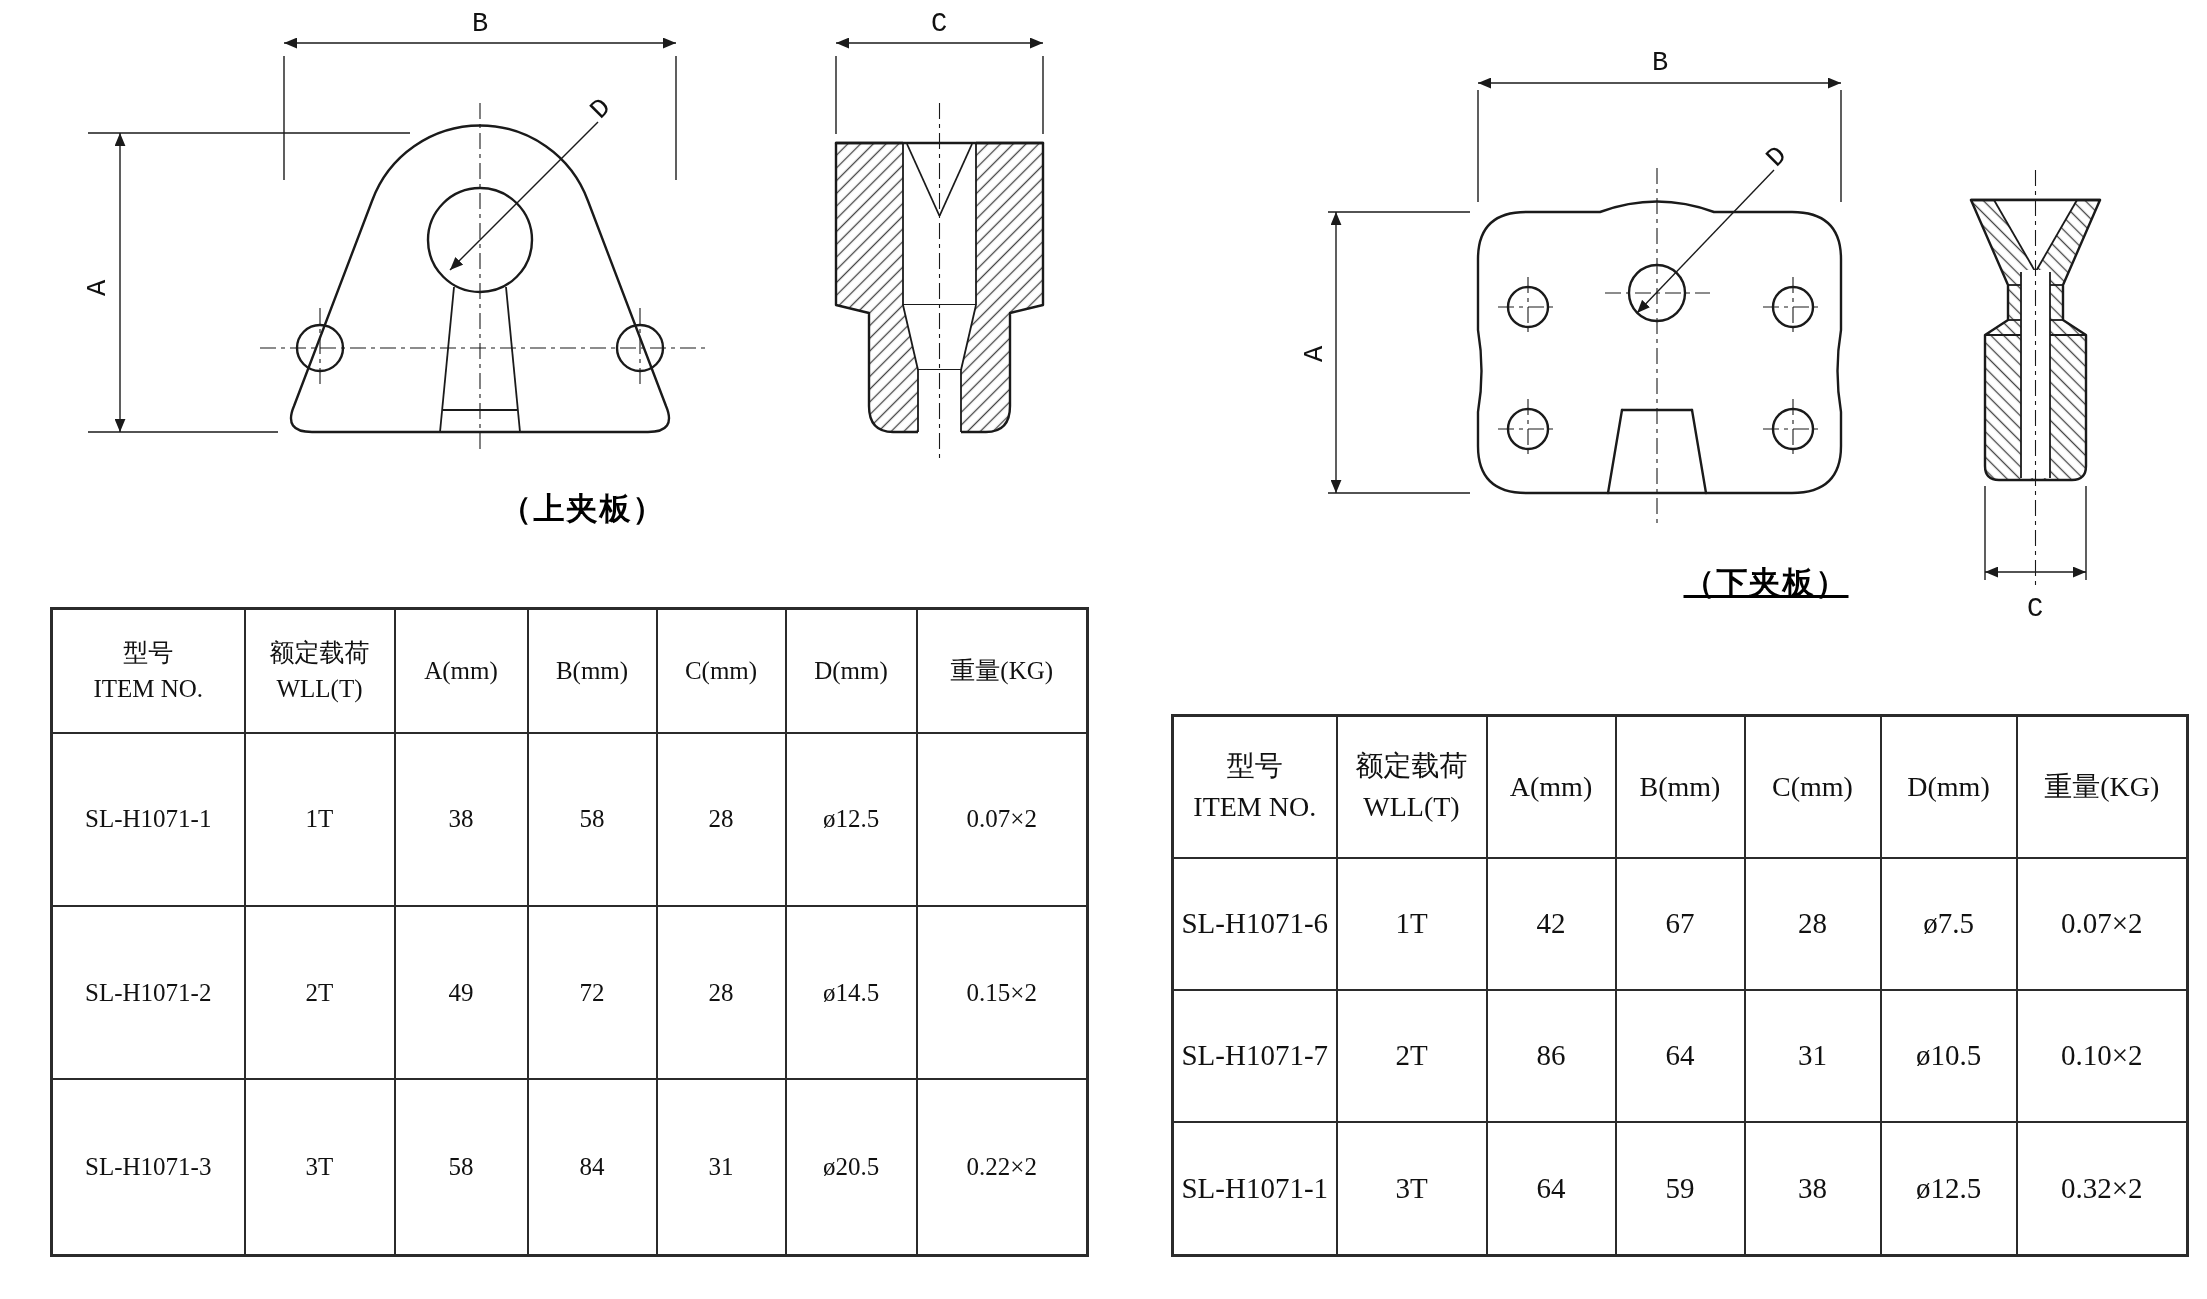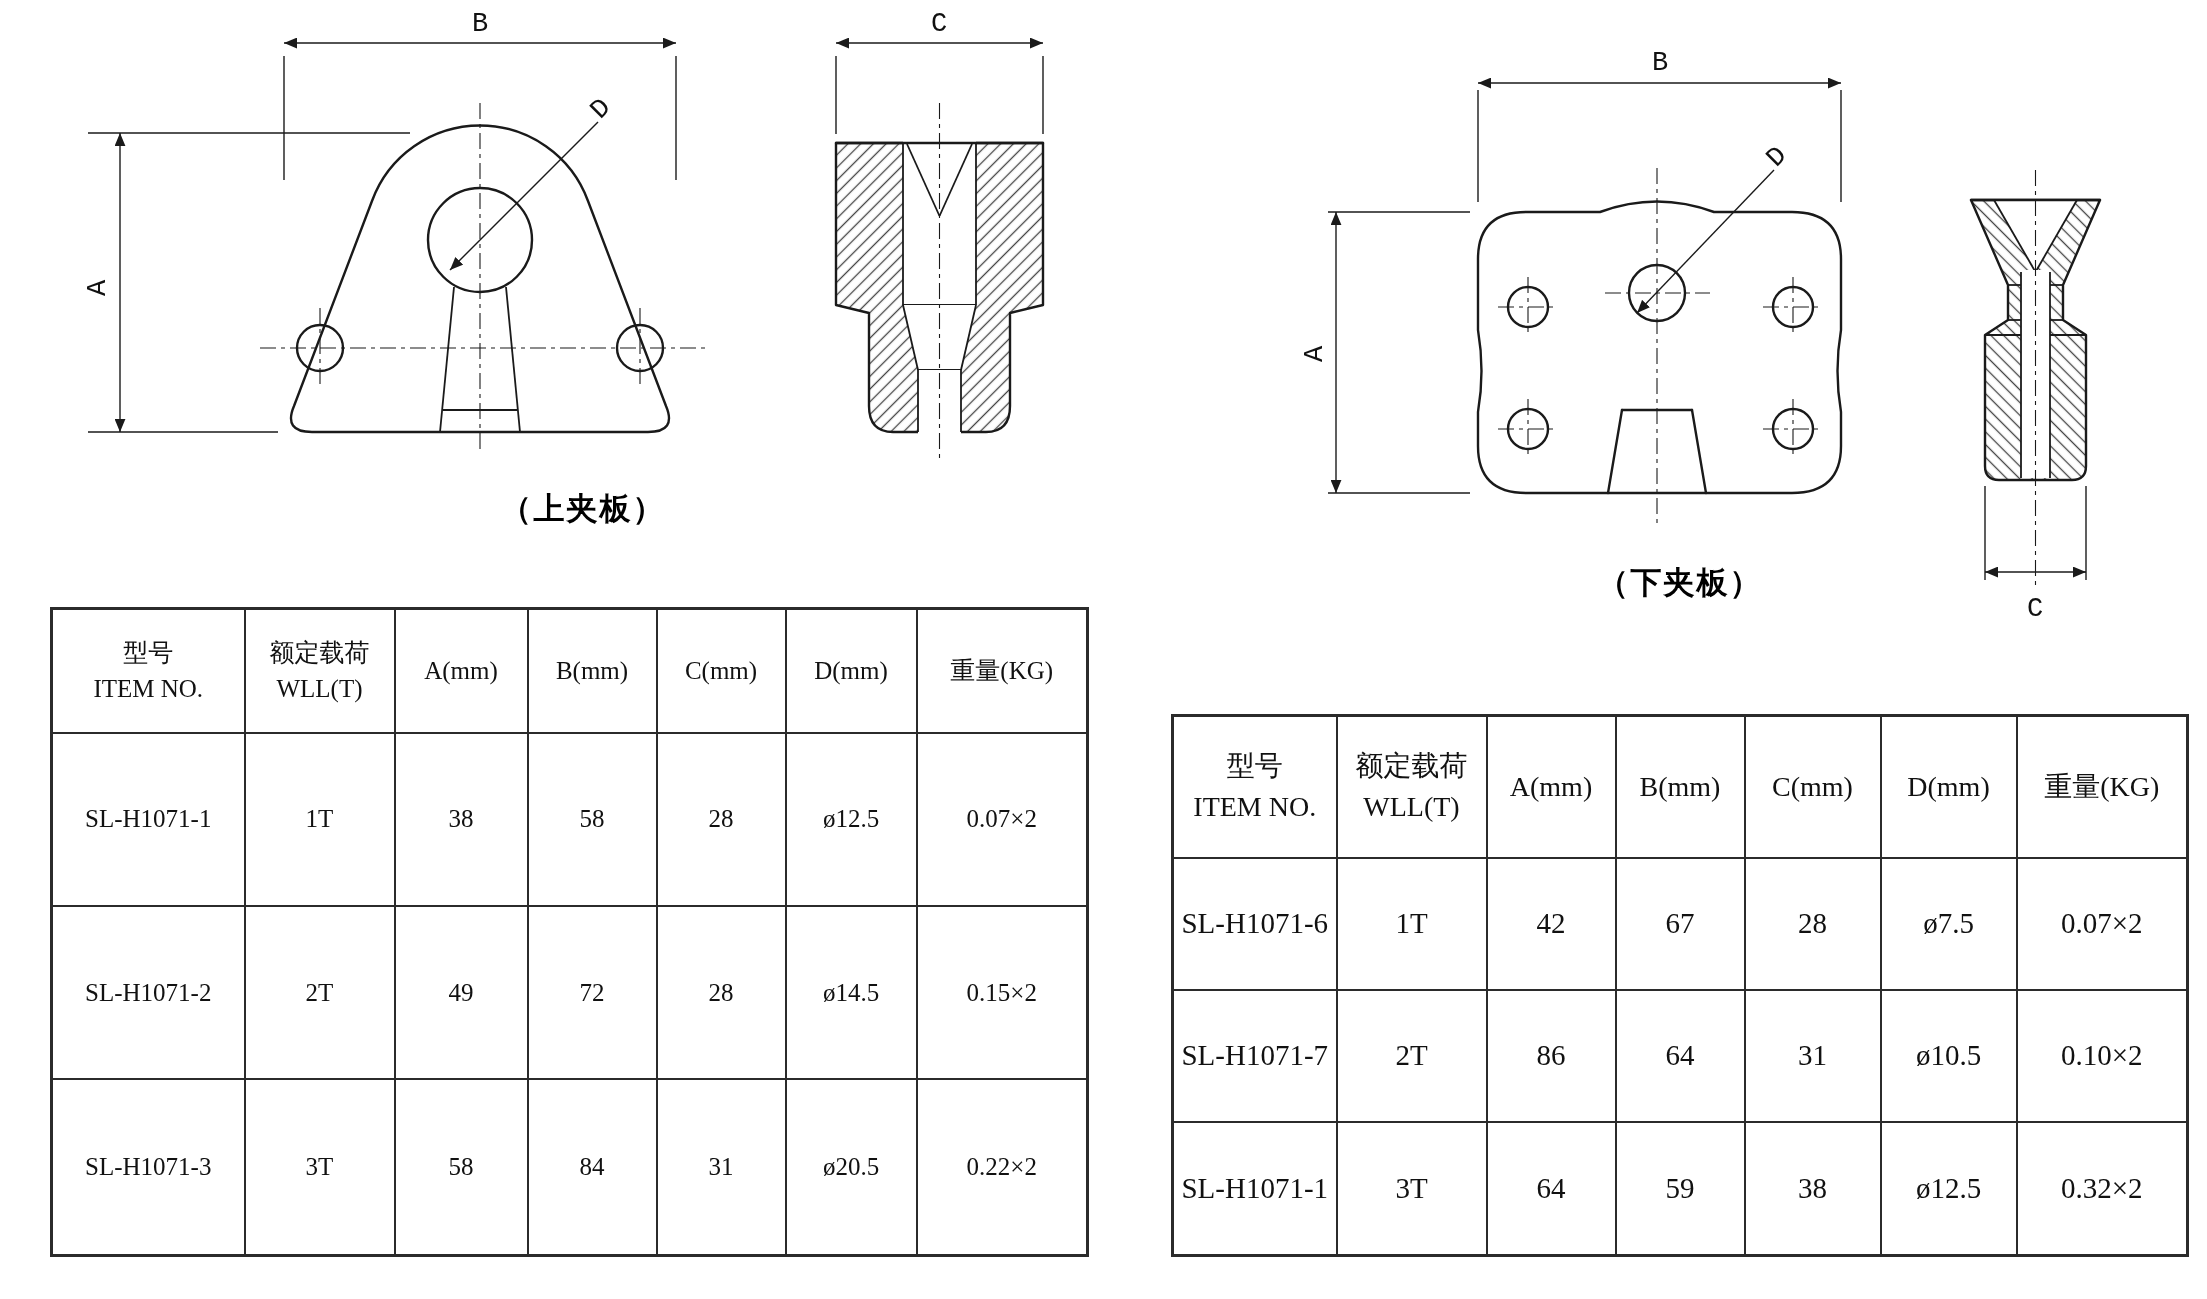--- a/index.html
+++ b/index.html
@@ -25,21 +25,21 @@
     font-size:27px; fill:#111;
   }
 
   .caption {
     position:absolute;
     font-family:"Liberation Serif","DejaVu Serif", serif;
     font-weight:bold; font-size:31px; color:#000;
     text-align:center; letter-spacing:2px;
   }
   #caption-upper { left:438px; top:488px; width:290px; }
-  #caption-lower { left:1535px; top:562px; width:290px; }
+  #caption-lower { left:1621px; top:562px; width:290px;text-decoration:underline; }
 
   
   .dim-table {
     position:absolute;
     border-collapse:collapse; table-layout:fixed;
     background:#ffffff; color:#111;
     border:3px solid #2b2b2b;
     font-family:"Liberation Serif","DejaVu Serif", serif;
   }
   .dim-table th, .dim-table td {

